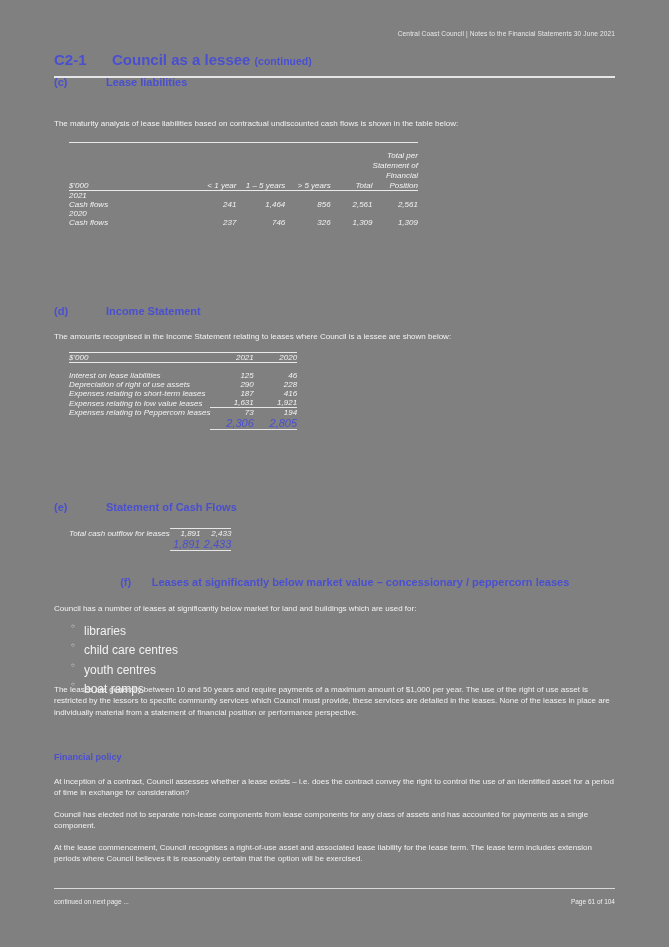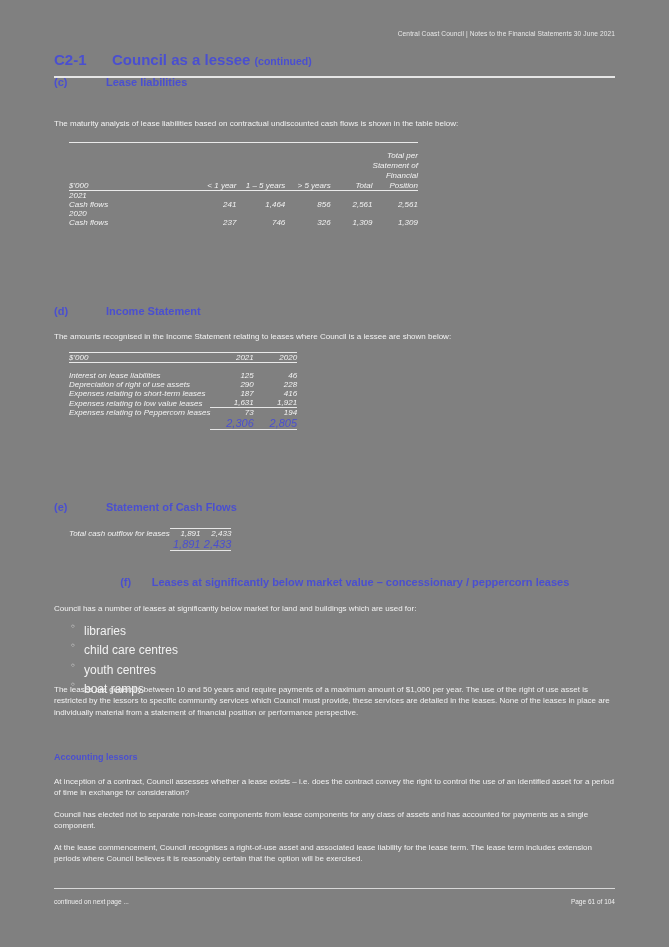--- a/index.html
+++ b/index.html
@@ -369,21 +369,21 @@
 
     <ul class="bul" style="top:622px;">
       <li>libraries</li>
       <li>child care centres</li>
       <li>youth centres</li>
       <li>boat ramps</li>
     </ul>
 
     <div class="para tight" style="top:684px;">The leases are generally between 10 and 50 years and require payments of a maximum amount of $1,000 per year. The use of the right of use asset is restricted by the lessors to specific community services which Council must provide, these services are detailed in the leases. None of the leases in place are individually material from a statement of financial position or performance perspective.</div>
 
-    <div class="acct-hd" style="top:752px;">Accounting lessors</div>
+    <div class="acct-hd" style="top:752px;">Financial policy</div>
 
     <div class="para tight" style="top:776px;">At inception of a contract, Council assesses whether a lease exists – i.e. does the contract convey the right to control the use of an identified asset for a period of time in exchange for consideration?</div>
     <div class="para tight" style="top:842px;">At the lease commencement, Council recognises a right-of-use asset and associated lease liability for the lease term. The lease term includes extension periods where Council believes it is reasonably certain that the option will be exercised.</div>
     <div class="para tight" style="top:809px;">Council has elected not to separate non-lease components from lease components for any class of assets and has accounted for payments as a single component.</div>
 
     <div class="footer-rule"></div>
     <div class="footer-l">continued on next page ...</div>
     <div class="footer-r">Page 61 of 104</div>
 
   </div>

